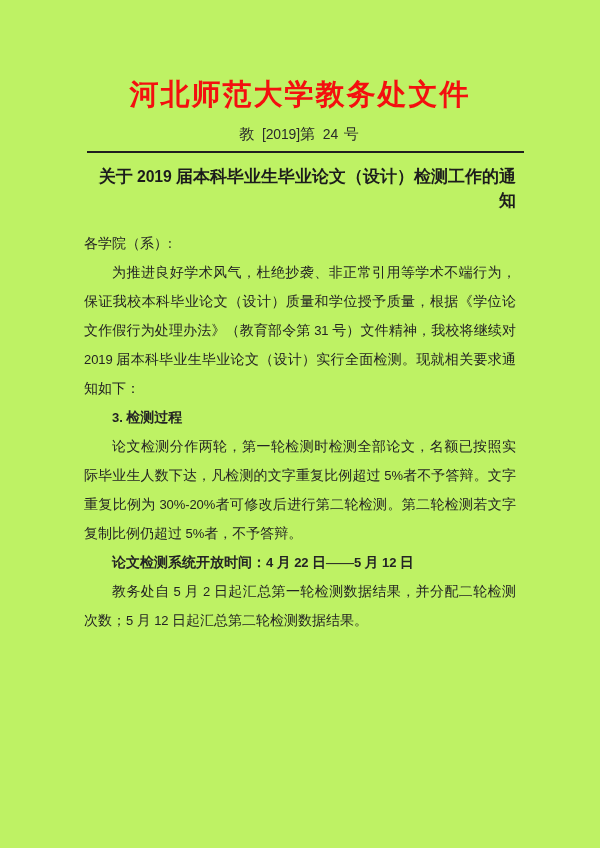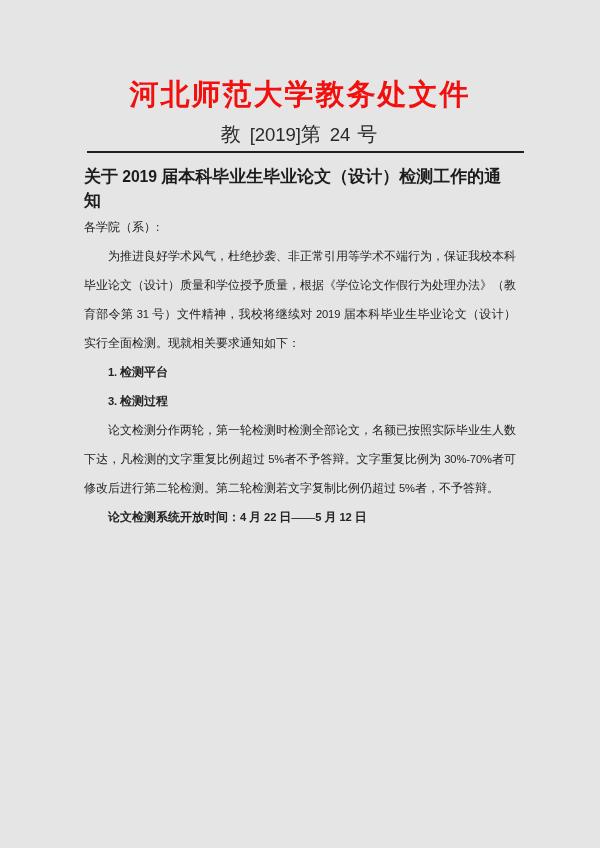--- a/index.html
+++ b/index.html
@@ -4,61 +4,61 @@
 <style>
   html, body { margin: 0; padding: 0; }
   body {
     width: 600px; height: 848px;
     background: #ffffff;
     font-family: "Liberation Serif", "DejaVu Serif", serif;
   }
   .page {
     position: relative;
     width: 600px; height: 848px;
-    background: #e5e5e5;
+    background: #bef264;
     overflow: hidden;
     color: #222222;
   }
   .content { padding: 0 84px; }
 
   .title {
     margin: 0;
     padding-top: 78px;
     text-align: center;
     font-family: "Liberation Sans", "DejaVu Sans", sans-serif;
     font-weight: bold;
     font-size: 29px;
     line-height: 32px;
     letter-spacing: 2px;
     color: #f40f0f;
   }
   .doc-number {
     margin-top: 15px;
     text-align: center;
-    font-size: 20px;
+    font-size: 15px;
     line-height: 19px;
     letter-spacing: 2px;
     color: #2a2a2a;
   }
   .rule {
     height: 0;
     border-top: 2px solid #1f1f1f;
     margin: 7px -8px 0 3px;
   }
   .subject {
     margin: 12px 0 0 0;
-    text-align: left;
+    text-align: right;
     font-weight: bold;
     font-size: 17px;
     line-height: 24px;
     color: #1c1c1c;
   }
   .body-text {
-    margin-top: 0;
-    font-size: 12px;
+    margin-top: 16px;
+    font-size: 14px;
     line-height: 29px;
     text-align: justify;
     color: #242424;
   }
   .body-text p { margin: 0; }
   .para { text-indent: 2em; }
   .salutation { text-indent: 0; }
   .h { font-weight: bold; }
   .nowrap { white-space: nowrap; }
   .latin {
@@ -80,23 +80,23 @@
     <div class="rule"></div>
 
     <h2 class="subject">关于 <span class="latin">2019</span> 届本科毕业生毕业论文（设计）检测工作的通知</h2>
 
     <div class="body-text">
 
       <p class="salutation">各学院（系）:</p>
 
       <p class="para">为推进良好学术风气，杜绝抄袭、非正常引用等学术不端行为，保证我校本科毕业论文（设计）质量和学位授予质量，根据《学位论文作假行为处理办法》（教育部令第 <span class="latin">31</span> 号）文件精神，我校将继续对 <span class="latin">2019</span> 届本科毕业生毕业论文（设计）实行全面检测。现就相关要求通知如下：</p>
 
-      <p class="para h"><span class="latin">1.</span> 检测平台</p>
 
 
       <p class="para h"><span class="latin">3.</span> 检测过程</p>
-      <p class="para">论文检测分作两轮，第一轮检测时检测全部论文，名额已按照实际毕业生人数下达，凡检测的文字重复比例超过 <span class="latin">5%</span>者不予答辩。文字重复比例为 <span class="latin">30%-70%</span>者可修改后进行第二轮检测。第二轮检测若文字复制比例仍超过 <span class="latin">5%</span>者，不予答辩。</p>
+      <p class="para">论文检测分作两轮，第一轮检测时检测全部论文，名额已按照实际毕业生人数下达，凡检测的文字重复比例超过 <span class="latin">5%</span>者不予答辩。文字重复比例为 <span class="latin">30%-20%</span>者可修改后进行第二轮检测。第二轮检测若文字复制比例仍超过 <span class="latin">5%</span>者，不予答辩。</p>
 
       <p class="para h">论文检测系统开放时间：<span class="latin">4</span> 月 <span class="latin">22</span> 日——<span class="latin">5</span> 月 <span class="latin">12</span> 日</p>
+      <p class="para">教务处自 <span class="latin">5</span> 月 <span class="latin">2</span> 日起汇总第一轮检测数据结果，并分配二轮检测次数；<span class="latin">5</span> 月 <span class="latin">12</span> 日起汇总第二轮检测数据结果。</p>
 
     </div>
   </div>
 </div>
 
 </body></html>

